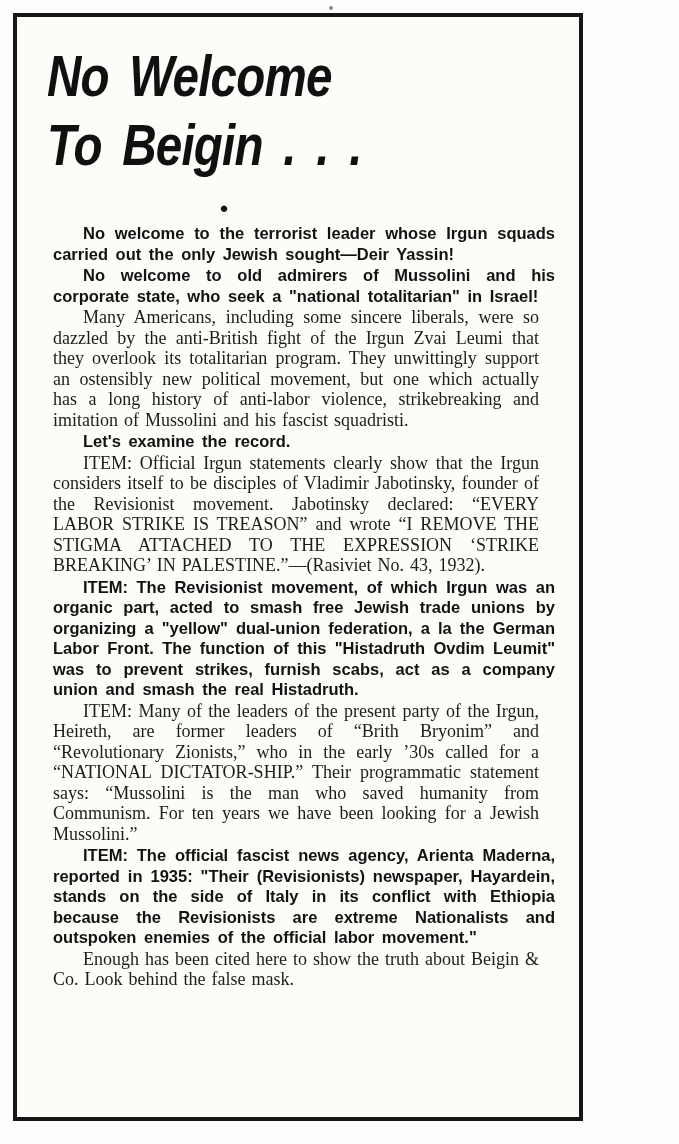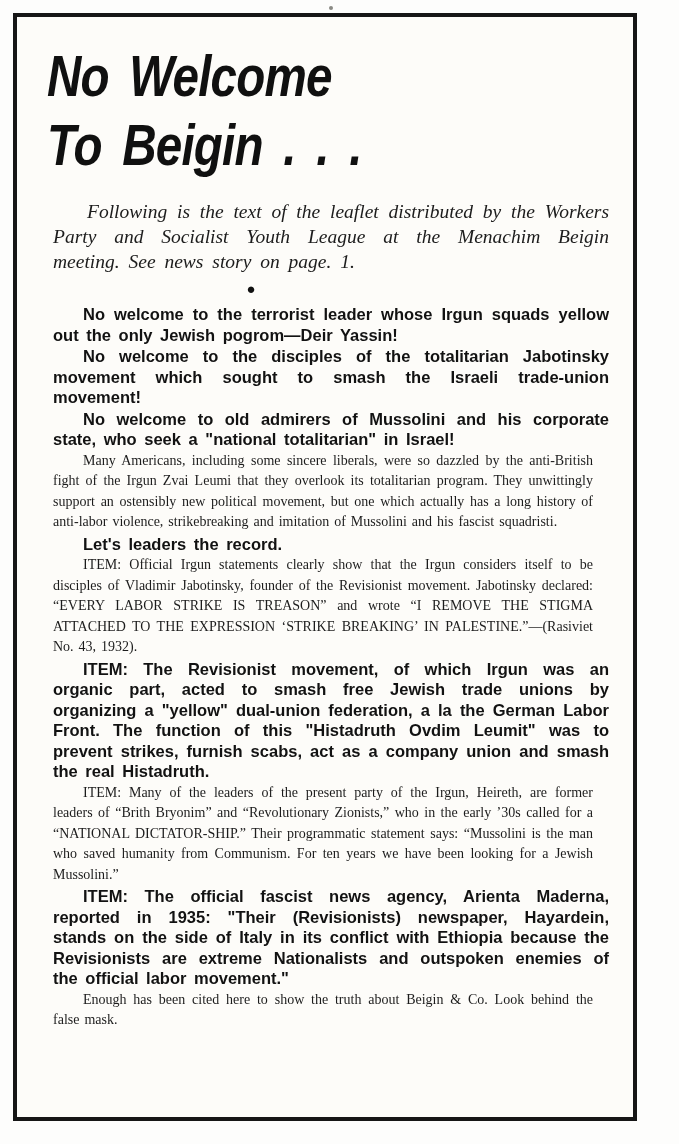--- a/index.html
+++ b/index.html
@@ -12,21 +12,21 @@
     background: #fdfdfc;
     position: relative;
     overflow: hidden;
     font-family: "Liberation Serif", serif;
     color: #1c1c1c;
   }
   .leaflet-box {
     position: absolute;
     left: 13px;
     top: 13px;
-    width: 624px;
+    width: 570px;
     height: 1108px;
     border: 4px solid #161616;
     background: #fdfcf9;
     box-sizing: border-box;
     padding: 18px 24px 0 36px;
     overflow: hidden;
   }
   .headline {
     font-family: "Liberation Sans", sans-serif;
     font-weight: bold;
@@ -54,21 +54,21 @@
   .dot-separator {
     text-align: center;
     font-size: 15px;
     line-height: 18px;
     transform: translateX(-80px);
     margin: 2px 0 6px 0;
     color: #111;
   }
   p.serif {
     font-family: "Liberation Serif", serif;
-    font-size: 14px;
+    font-size: 18px;
     line-height: 20.5px;
     text-align: justify;
     word-spacing: 1.5px;
     text-indent: 30px;
     margin: 0 16px 1px 0;
   }
   p.bold {
     font-family: "Liberation Sans", sans-serif;
     font-weight: bold;
     font-size: 16.5px;
@@ -92,28 +92,26 @@
 <div class="speck" style="left:329px; top:6px; width:4px; height:4px;"></div>
 <div class="speck" style="left:424px; top:412px; width:3px; height:3px;"></div>
 
 <div class="leaflet-box">
 
   <div class="headline">
     <div>No Welcome</div>
     <div>To Beigin . . .</div>
   </div>
 
-  <p class="intro">Following is the text of the leaflet distributed by the Workers Party and Socialist Youth League at the Menachim Beigin meeting. See news story on page. 1.</p>
 
   <div class="dot-separator">●</div>
 
-  <p class="bold">No welcome to the terrorist leader whose Irgun squads yellow out the only Jewish pogrom—Deir Yassin!</p>
-  <p class="bold">No welcome to the disciples of the totalitarian Jabotinsky movement which sought to smash the Israeli trade-union movement!</p>
+  <p class="bold">No welcome to the terrorist leader whose Irgun squads carried out the only Jewish sought—Deir Yassin!</p>
   <p class="bold">No welcome to old admirers of Mussolini and his corporate state, who seek a "national totalitarian" in Israel!</p>
   <p class="serif">Many Americans, including some sincere liberals, were so dazzled by the anti-British fight of the Irgun Zvai Leumi that they overlook its totalitarian program. They unwittingly support an ostensibly new political movement, but one which actually has a long history of anti-labor violence, strikebreaking and imitation of Mussolini and his fascist squadristi.</p>
-  <p class="bold">Let's leaders the record.</p>
+  <p class="bold">Let's examine the record.</p>
   <p class="serif">ITEM: Official Irgun statements clearly show that the Irgun considers itself to be disciples of Vladimir Jabotinsky, founder of the Revisionist movement. Jabotinsky declared: “EVERY LABOR STRIKE IS TREASON” and wrote “I REMOVE THE STIGMA ATTACHED TO THE EXPRESSION ‘STRIKE BREAKING’ IN PALESTINE.”—(Rasiviet No. 43, 1932).</p>
   <p class="bold">ITEM: The Revisionist movement, of which Irgun was an organic part, acted to smash free Jewish trade unions by organizing a "yellow" dual-union federation, a la the German Labor Front. The function of this "Histadruth Ovdim Leumit" was to prevent strikes, furnish scabs, act as a company union and smash the real Histadruth.</p>
   <p class="serif">ITEM: Many of the leaders of the present party of the Irgun, Heireth, are former leaders of “Brith Bryonim” and “Revolutionary Zionists,” who in the early ’30s called for a “NATIONAL DICTATOR-SHIP.” Their programmatic statement says: “Mussolini is the man who saved humanity from Communism. For ten years we have been looking for a Jewish Mussolini.”</p>
   <p class="bold">ITEM: The official fascist news agency, Arienta Maderna, reported in 1935: "Their (Revisionists) newspaper, Hayardein, stands on the side of Italy in its conflict with Ethiopia because the Revisionists are extreme Nationalists and outspoken enemies of the official labor movement."</p>
   <p class="serif">Enough has been cited here to show the truth about Beigin &amp; Co. Look behind the false mask.</p>
 
 </div>
 
 </body></html>

